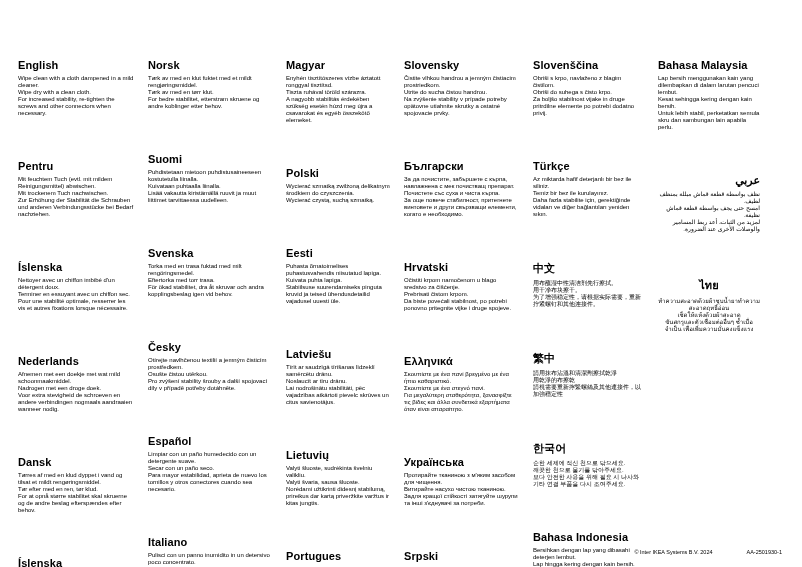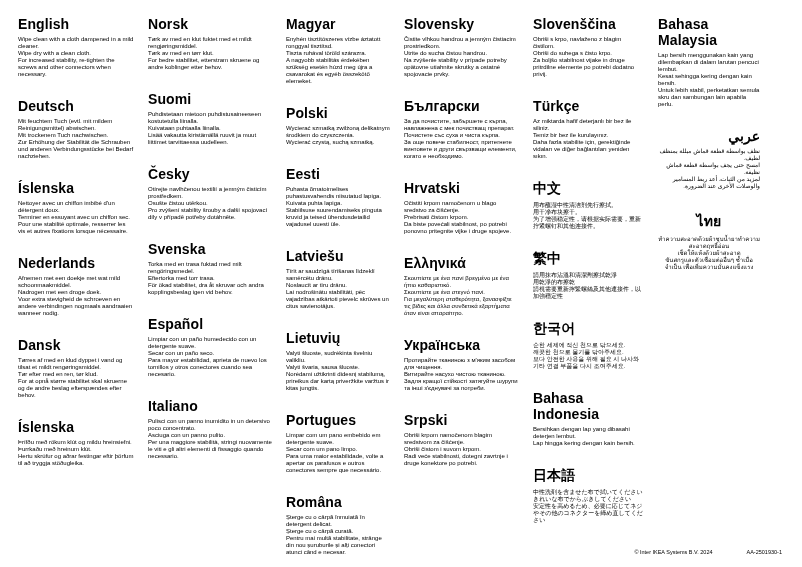--- a/index.html
+++ b/index.html
@@ -15,24 +15,25 @@
   .cols { display: flex; gap: 14px; align-items: flex-start; }
   .col { flex: 0 0 auto; }
   .col-0 { width: 116px; }
   .col-1 { width: 124px; }
   .col-2 { width: 104px; }
   .col-3 { width: 115px; }
   .col-4 { width: 111px; }
   .col-5 { width: 102px; }
   .block { margin-bottom: 20px; }
   .block h3 {
-    font-size: 14px;
+    font-size: 11px;
     font-weight: bold;
     margin-bottom: 4px;
     letter-spacing: 0.1px;
+    margin-top: 43px;
   }
   .block p {
     font-size: 6px;
     line-height: 7px;
   }
   .block.rtl { direction: rtl; }
   .block.rtl h3, .block.rtl p { }
   .block.align-right h3, .block.align-right p { text-align: center; }
   .footer {
     position: absolute;
@@ -50,21 +51,21 @@
 <div class="page">
   <div class="cols" id="columns">
       <div class="col col-0">
         <div class="block">
           <h3>English</h3>
           <p>Wipe clean with a cloth dampened in a mild cleaner.</p>
           <p>Wipe dry with a clean cloth.</p>
           <p>For increased stability, re-tighten the screws and other connectors when necessary.</p>
         </div>
         <div class="block">
-          <h3>Deutsch</h3>
+          <h3>Pentru</h3>
           <p>Mit feuchtem Tuch (evtl. mit mildem Reinigungsmittel) abwischen.</p>
           <p>Mit trockenem Tuch nachwischen.</p>
           <p>Zur Erhöhung der Stabilität die Schrauben und anderen Verbindungsstücke bei Bedarf nachziehen.</p>
         </div>
         <div class="block">
           <h3>Íslenska</h3>
           <p>Nettoyer avec un chiffon imbibé d'un détergent doux.</p>
           <p>Terminer en essuyant avec un chiffon sec.</p>
           <p>Pour une stabilité optimale, resserrer les vis et autres fixations lorsque nécessaire.</p>
         </div>
@@ -94,30 +95,30 @@
           <p>Tørk av med en tørr klut.</p>
           <p>For bedre stabilitet, etterstram skruene og andre koblinger etter behov.</p>
         </div>
         <div class="block">
           <h3>Suomi</h3>
           <p>Puhdistetaan mietoon puhdistusaineeseen kostutetulla liinalla.</p>
           <p>Kuivataan puhtaalla liinalla.</p>
           <p>Lisää vakautta kiristämällä ruuvit ja muut liittimet tarvittaessa uudelleen.</p>
         </div>
         <div class="block">
+          <h3>Svenska</h3>
+          <p>Torka med en trasa fuktad med milt rengöringsmedel.</p>
+          <p>Eftertorka med torr trasa.</p>
+          <p>För ökad stabilitet, dra åt skruvar och andra kopplingsbeslag igen vid behov.</p>
+        </div>
+        <div class="block">
           <h3>Česky</h3>
           <p>Otírejte navlhčenou textilií a jemným čisticím prostředkem.</p>
           <p>Osušte čistou utěrkou.</p>
           <p>Pro zvýšení stability šrouby a další spojovací díly v případě potřeby dotáhněte.</p>
-        </div>
-        <div class="block">
-          <h3>Svenska</h3>
-          <p>Torka med en trasa fuktad med milt rengöringsmedel.</p>
-          <p>Eftertorka med torr trasa.</p>
-          <p>För ökad stabilitet, dra åt skruvar och andra kopplingsbeslag igen vid behov.</p>
         </div>
         <div class="block">
           <h3>Español</h3>
           <p>Limpiar con un paño humedecido con un detergente suave.</p>
           <p>Secar con un paño seco.</p>
           <p>Para mayor estabilidad, aprieta de nuevo los tornillos y otros conectores cuando sea necesario.</p>
         </div>
         <div class="block">
           <h3>Italiano</h3>
           <p>Pulisci con un panno inumidito in un detersivo poco concentrato.</p>

